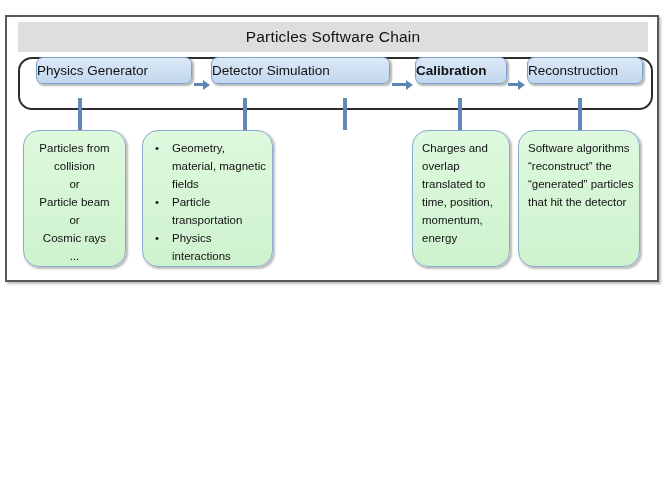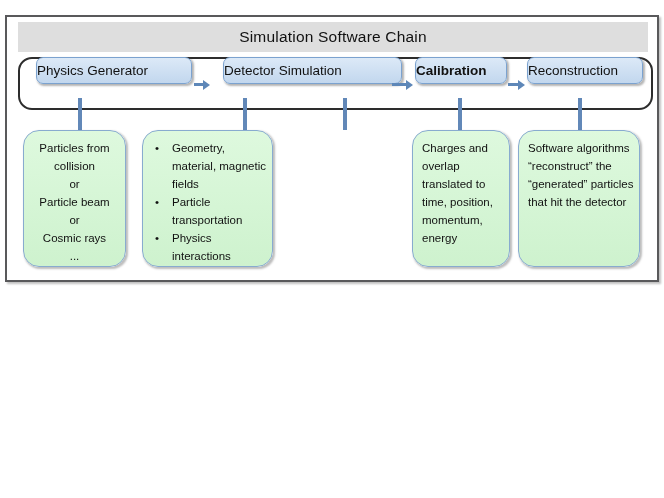--- a/index.html
+++ b/index.html
@@ -43,21 +43,21 @@
     box-sizing: border-box;
     background: linear-gradient(#dce9f7, #c2d7ee);
     border: 1.5px solid #7ba2cf;
     border-radius: 7px;
     box-shadow: 1.5px 1.5px 2px rgba(90,90,90,0.45);
     display: flex; align-items: center; justify-content: flex-start;
     font-size: 13.5px;
     z-index: 3;
   }
   .cb-pg  { left: 36px;  width: 156px; }
-  .cb-ds  { left: 211px; width: 179px; margin-left: 12px; }
+  .cb-ds  { left: 211px; width: 179px; }
   .cb-cal { left: 415px; width: 92px; font-weight: bold; }
   .cb-rec { left: 527px; width: 116px; }
 
   .arrow {
     position: absolute;
     top: 79px; height: 11px;
     display: flex; align-items: center;
     z-index: 3;
   }
   .ar-1 { left: 194px; width: 16px; }
@@ -113,21 +113,21 @@
     left: 4px; top: 0;
   }
 </style>
 </head>
 <body>
 
 <div class="stage">
   <div class="frame"></div>
 
   <div class="titlebar">
-    <span>Simulation Software Chain</span>
+    <span>Particles Software Chain</span>
   </div>
 
   <div class="chain-container"></div>
 
   <div class="connector cn-1"></div>
   <div class="connector cn-2"></div>
   <div class="connector cn-3"></div>
   <div class="connector cn-4"></div>
   <div class="connector cn-5"></div>
 

